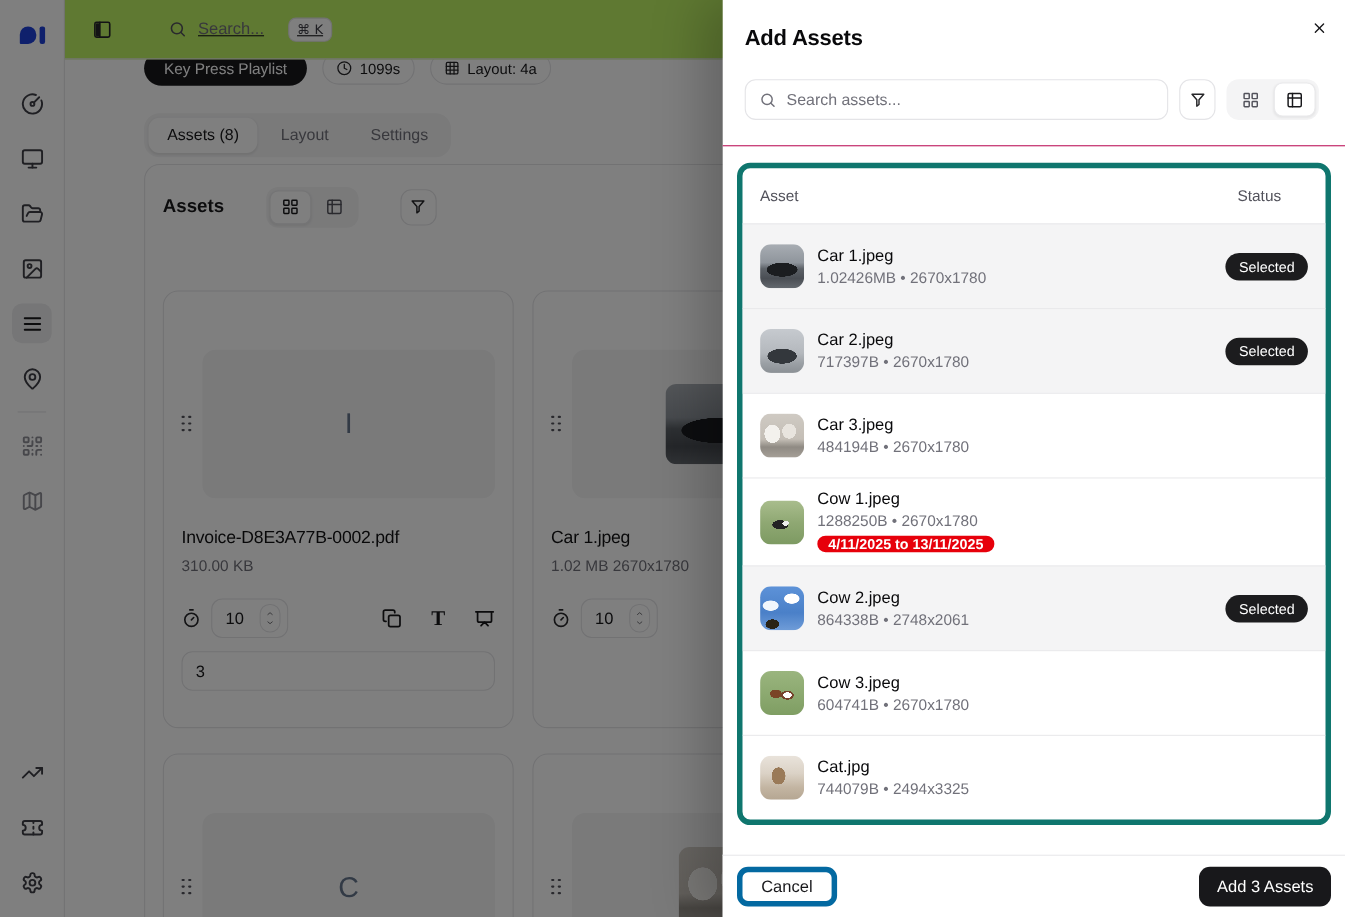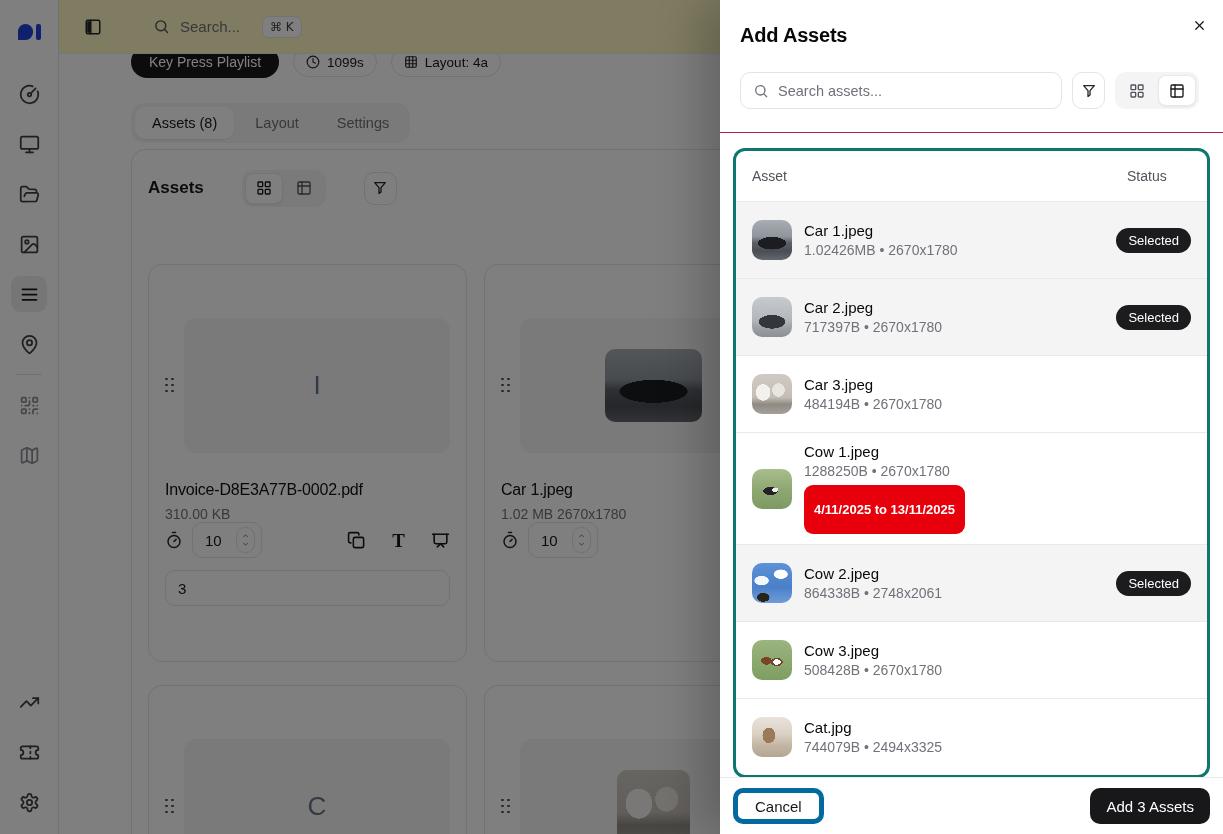--- a/index.html
+++ b/index.html
@@ -20,22 +20,22 @@
   .sb-group { display:flex; flex-direction:column; align-items:center; gap:14px; }
   .sb-btn { width:36px; height:36px; border:none; background:transparent; border-radius:9px;
             display:flex; align-items:center; justify-content:center; color:#3f3f46; cursor:pointer; }
   .sb-btn .icn { width:21px; height:21px; }
   .sb-btn.active { background:#ececee; color:#18181b; }
   .sb-btn.dim { color:#8e8e96; }
   .sb-divider { width:26px; height:1px; background:#e4e4e7; margin:12px 0; }
   .sb-spacer { flex:1; }
 
   
-  .topbar { position:absolute; left:59px; top:0; right:0; height:54px; background:#fef9c3;
-            border-bottom:1px solid #ececee; display:flex; align-items:center; padding-left:18px; z-index:3; }
+  .topbar { position:absolute; left:59px; top:0; right:0; height:54px; background:#bef264;
+            border-bottom:1px solid #ececee; display:flex; align-items:center; padding-left:18px; z-index:3;text-decoration:underline; }
   .tb-toggle { width:32px; height:32px; border:none; background:transparent; color:#27272a;
                display:flex; align-items:center; justify-content:center; cursor:pointer; border-radius:8px; }
   .tb-toggle .icn { width:18px; height:18px; }
   .tb-search { display:flex; align-items:center; gap:10px; margin-left:44px; cursor:pointer; }
   .tb-search .icn { width:17px; height:17px; color:#52525b; }
   .tb-search-text { font-size:15px; color:#71717a; }
   .tb-kbd { margin-left:12px; border:1px solid #e4e4e7; border-radius:7px; padding:3px 7px;
             font-size:12px; color:#3f3f46; font-family:"DejaVu Sans",sans-serif; background:#fff; }
 
   
@@ -71,69 +71,69 @@
   .card-top { display:flex; align-items:center; gap:9px; margin-top:37px; }
   .grip { display:grid; grid-template-columns:repeat(2,4px); grid-auto-rows:4px; gap:2px; cursor:grab; }
   .grip i { width:2.6px; height:2.6px; border-radius:50%; background:#52525b; display:block; }
   .card-thumb { flex:1; height:135px; background:#f4f4f5; border-radius:12px; display:flex;
                 align-items:center; justify-content:center; }
   .ph-letter { font-size:26px; color:#64748b; }
   .mini-img { border-radius:10px; }
   .card-title { margin-top:28px; font-size:16px; font-weight:500; color:#111113; letter-spacing:-.2px;
                 white-space:nowrap; overflow:hidden; }
   .card-meta { margin-top:7px; font-size:14px; color:#71717a; }
-  .card-controls { display:flex; align-items:center; gap:9px; }
+  .card-controls { margin-top:22px; display:flex; align-items:center; gap:9px; }
   .card-controls .timer-ic { width:18px; height:18px; color:#27272a; }
   .stepper { width:70px; height:36px; border:1px solid #e4e4e7; border-radius:10px; display:flex;
              align-items:center; background:#fff; cursor:text; }
   .stepper-val { flex:1; padding-left:12px; font-size:15px; color:#18181b; }
   .stepper-btns { width:19px; height:26px; margin-right:6px; border:1px solid #e4e4e7; border-radius:9px;
                   display:flex; flex-direction:column; align-items:center; justify-content:center; color:#3f3f46; cursor:pointer; }
   .stepper-btns .icn { width:9px; height:8px; }
   .card-tools { margin-left:auto; display:flex; align-items:center; gap:23px; }
   .tool-btn { border:none; background:transparent; color:#18181b; cursor:pointer; display:flex; align-items:center; }
   .tool-btn .icn { width:19px; height:19px; }
   .tletter { font-family:"Liberation Serif","DejaVu Serif",serif; font-size:19px; font-weight:600; line-height:1; }
   .card-note { margin-top:12px; width:100%; height:36px; border:1px solid #e4e4e7; border-radius:10px;
                padding:0 12px; font-size:15px; color:#18181b; font-family:inherit; background:#fff; }
 
   
   .overlay { position:absolute; inset:0; background:rgba(0,0,0,.5); z-index:40; }
 
   
-  .drawer { position:absolute; top:0; right:0; width:503px; height:834px; background:#fff; z-index:50;
+  .drawer { position:absolute; top:0; right:0; width:566px; height:834px; background:#fff; z-index:50;
             box-shadow:-18px 0 44px rgba(0,0,0,.22); }
   .drawer-close { position:absolute; top:14px; right:13px; width:22px; height:22px; border:none; background:transparent;
                   color:#18181b; cursor:pointer; display:flex; align-items:center; justify-content:center; }
   .drawer-close .icn { width:15px; height:15px; }
   .drawer-title { padding:24px 20px 0; font-size:20px; font-weight:700; color:#09090b; letter-spacing:-.2px; }
   .drawer-search-row { display:flex; align-items:center; gap:10px; margin-top:25px; padding:0 24px 0 20px;
                        padding-bottom:23px; border-bottom:1px solid #be185d; }
   .dsearch { flex:1; height:37px; border:1px solid #e4e4e7; border-radius:10px; display:flex; align-items:center;
              padding:0 12px; gap:9px; background:#fff; }
   .dsearch .icn { width:16px; height:16px; color:#71717a; flex:none; }
   .dsearch input { border:none; outline:none; flex:1; font-size:14.5px; font-family:inherit; color:#18181b; background:transparent; }
   .dsearch input::placeholder { color:#71717a; }
   .d-filter { width:33px; height:37px; flex:none; border:1px solid #e4e4e7; border-radius:10px; background:#fff;
               color:#27272a; display:flex; align-items:center; justify-content:center; cursor:pointer; }
   .d-filter .icn { width:16px; height:16px; }
   .d-toggle { flex:none; display:inline-flex; align-items:center; background:#f4f4f5; border-radius:11px; padding:3px; gap:2px; }
 
-  .asset-table { margin:15px 13px 0; border:3px solid #0f766e; border-radius:12px; overflow:hidden; background:#fff; }
+  .asset-table { margin:15px 13px 0; border:5px solid #0f766e; border-radius:12px; overflow:hidden; background:#fff; }
   .t-head { display:flex; align-items:center; height:50px; padding:0 16px; font-size:14px; color:#52525b; }
   .t-head .col-asset { flex:1; }
   .t-head .col-status { width:64px; }
   .t-row { display:flex; align-items:center; min-height:77px; padding:10px 16px; border-top:1px solid #e9e9eb; cursor:pointer; }
   .t-row.selected { background:#f4f4f5; }
   .t-thumb { width:40px; height:40px; border-radius:10px; margin-right:12px; flex:none; }
   .t-info { flex:1; min-width:0; }
   .t-name { font-size:15px; font-weight:500; color:#09090b; }
   .t-meta { margin-top:3px; font-size:14px; color:#71717a; }
   .date-badge { display:inline-block; margin-top:6px; background:#e7000b; color:#fff; font-size:13px; font-weight:700;
-                padding:17px 10px; border-radius:9px; }
+                padding:0 10px; border-radius:9px; }
   .status-badge { margin-left:auto; background:#1c1c1e; color:#fff; font-size:13px; font-weight:500;
                   padding:5px 12px; border-radius:999px; flex:none; }
 
   .drawer-footer { position:absolute; left:0; right:0; bottom:0; height:57px; border-top:1px solid #e9e9eb;
                    background:#fff; display:flex; align-items:center; justify-content:space-between; padding:0 13px; }
   .btn-cancel { height:36px; padding:0 17px; border:5px solid #0369a1; border-radius:10px; background:#fff;
                 font-size:15px; font-weight:500; color:#18181b; cursor:pointer; font-family:inherit; }
   .btn-submit { height:36px; padding:0 16px; border:none; border-radius:10px; background:#18181b; color:#fff;
                 font-size:15px; font-weight:500; cursor:pointer; font-family:inherit; }
 
@@ -608,21 +608,21 @@
             <div class="t-info">
               <div class="t-name">Cow 2.jpeg</div>
               <div class="t-meta">864338B • 2748x2061</div>
             </div>
             <span class="status-badge">Selected</span>
           </div>
           <div class="t-row">
             <span class="t-thumb th-cow3"></span>
             <div class="t-info">
               <div class="t-name">Cow 3.jpeg</div>
-              <div class="t-meta">508428B • 2670x1780</div>
+              <div class="t-meta">604741B • 2670x1780</div>
             </div>
           </div>
           <div class="t-row">
             <span class="t-thumb th-cat"></span>
             <div class="t-info">
               <div class="t-name">Cat.jpg</div>
               <div class="t-meta">744079B • 2494x3325</div>
             </div>
           </div>
         </div>

